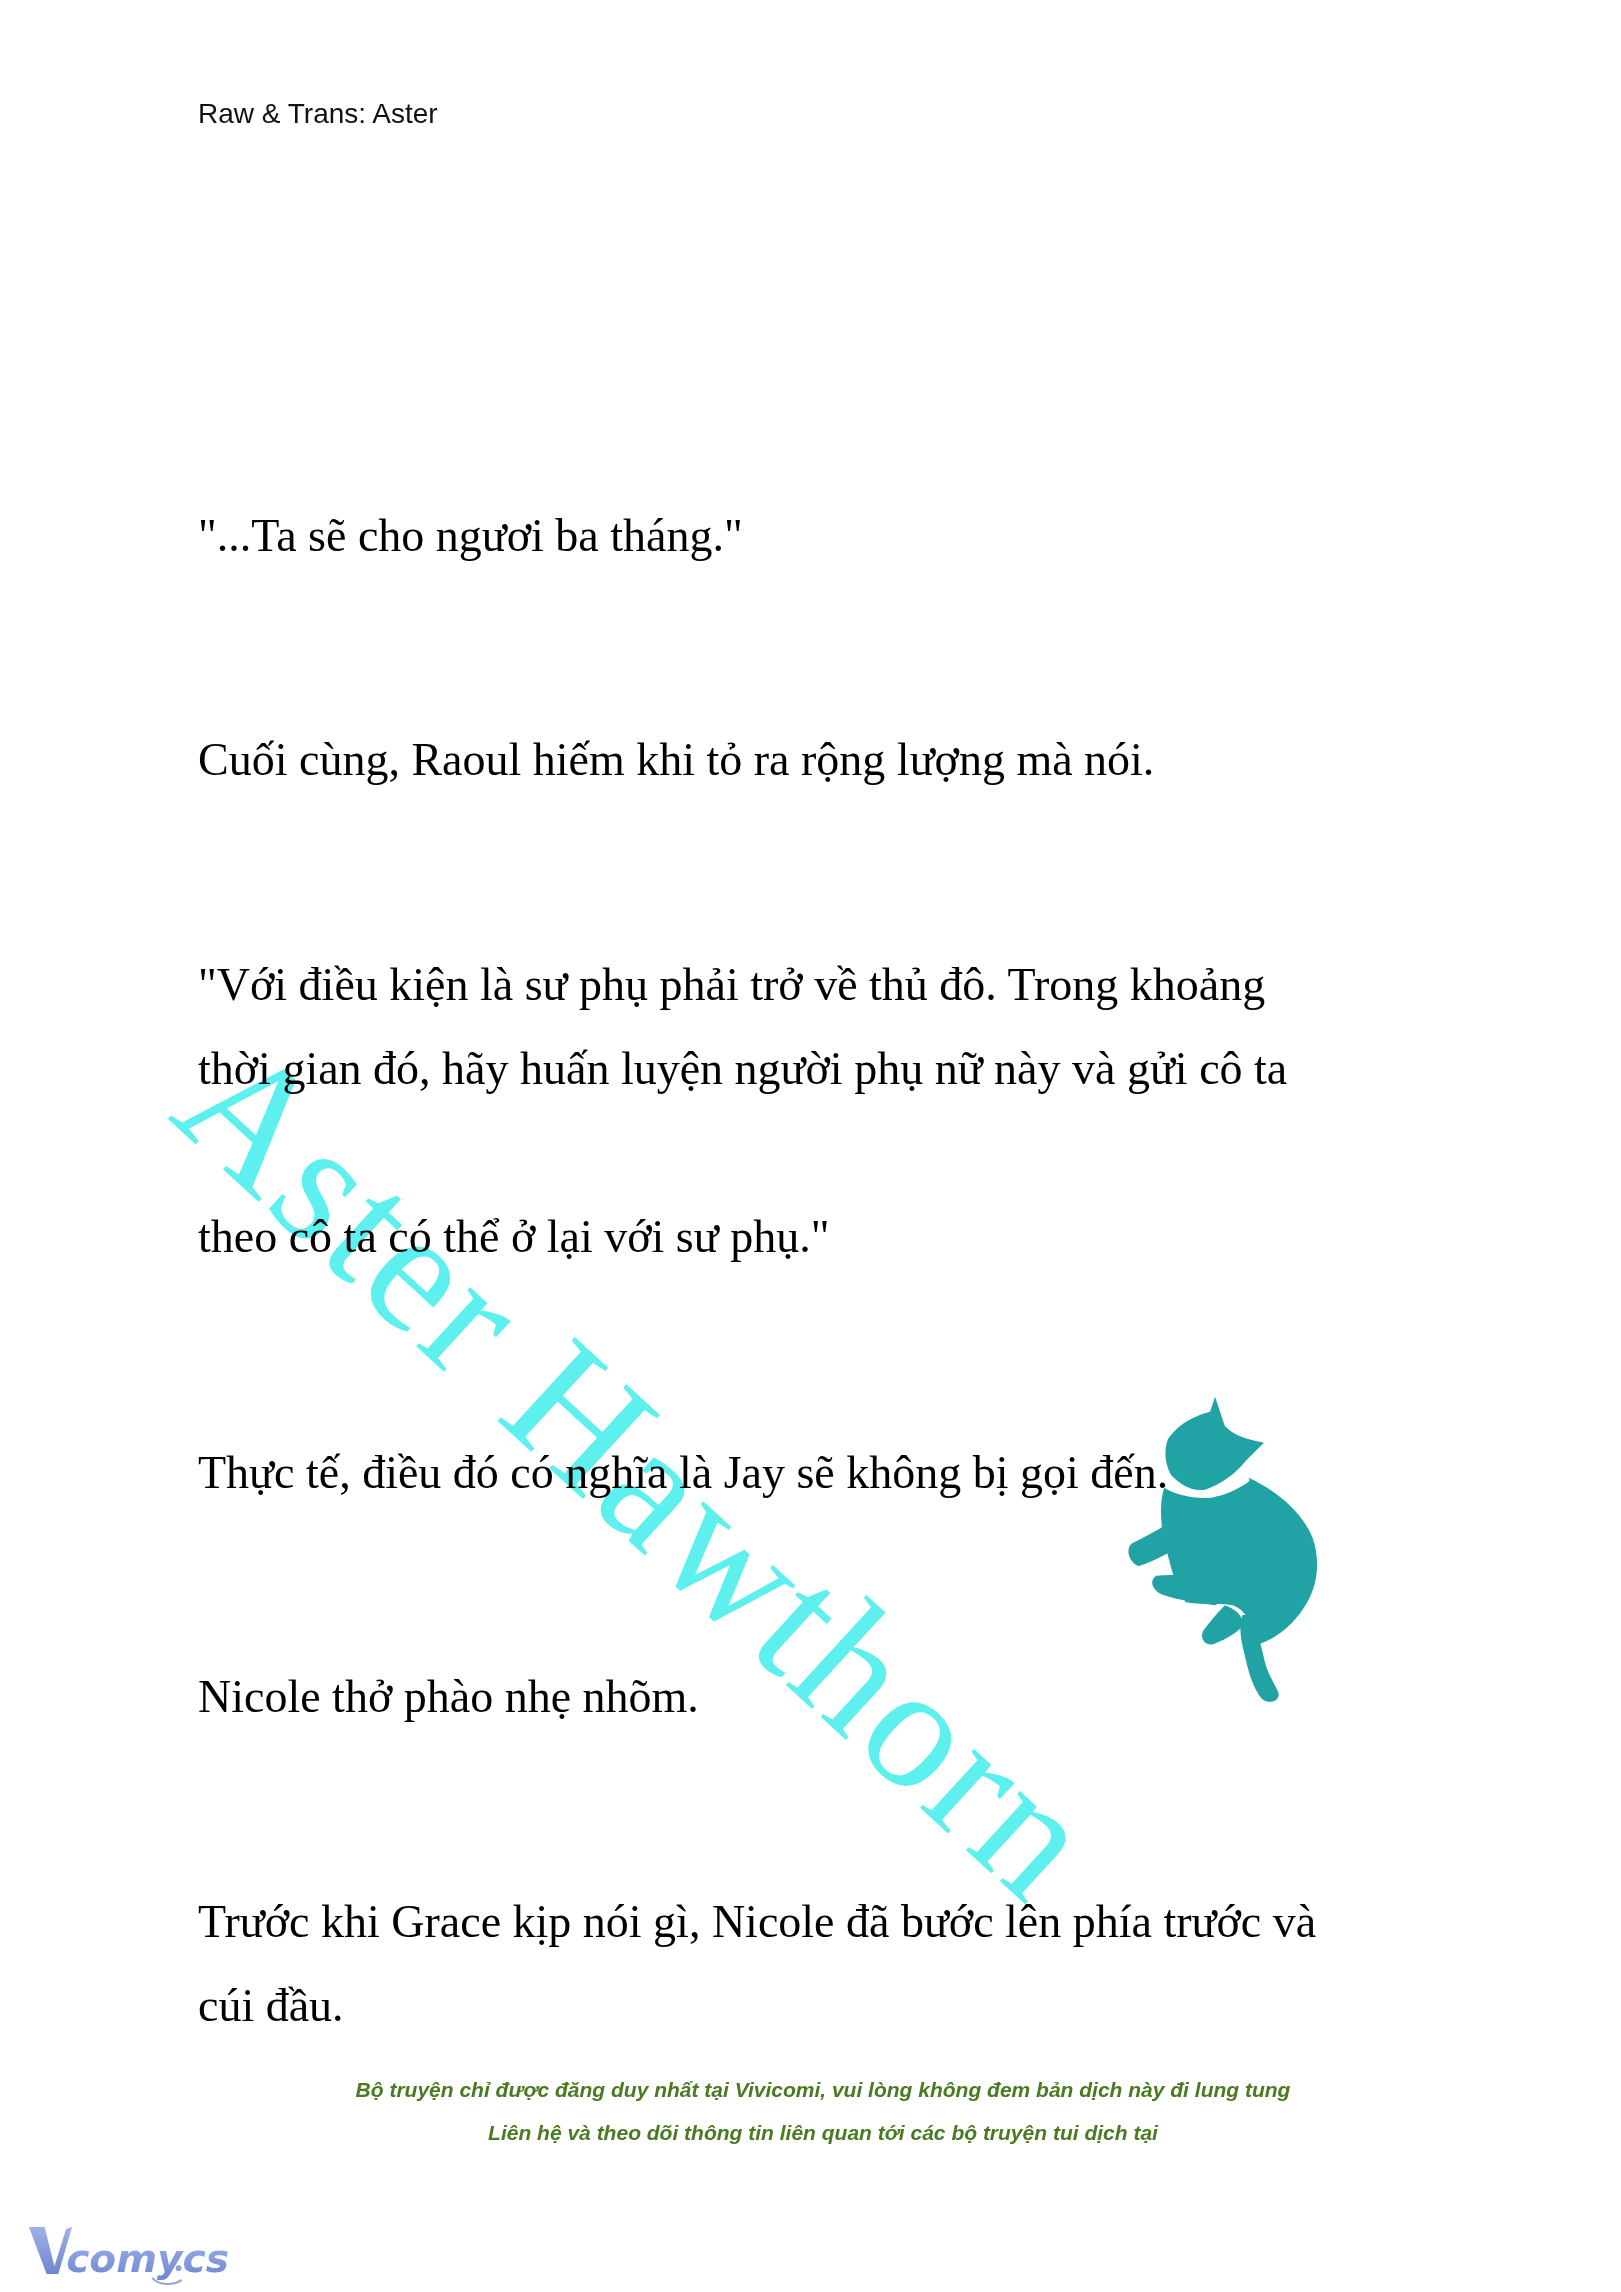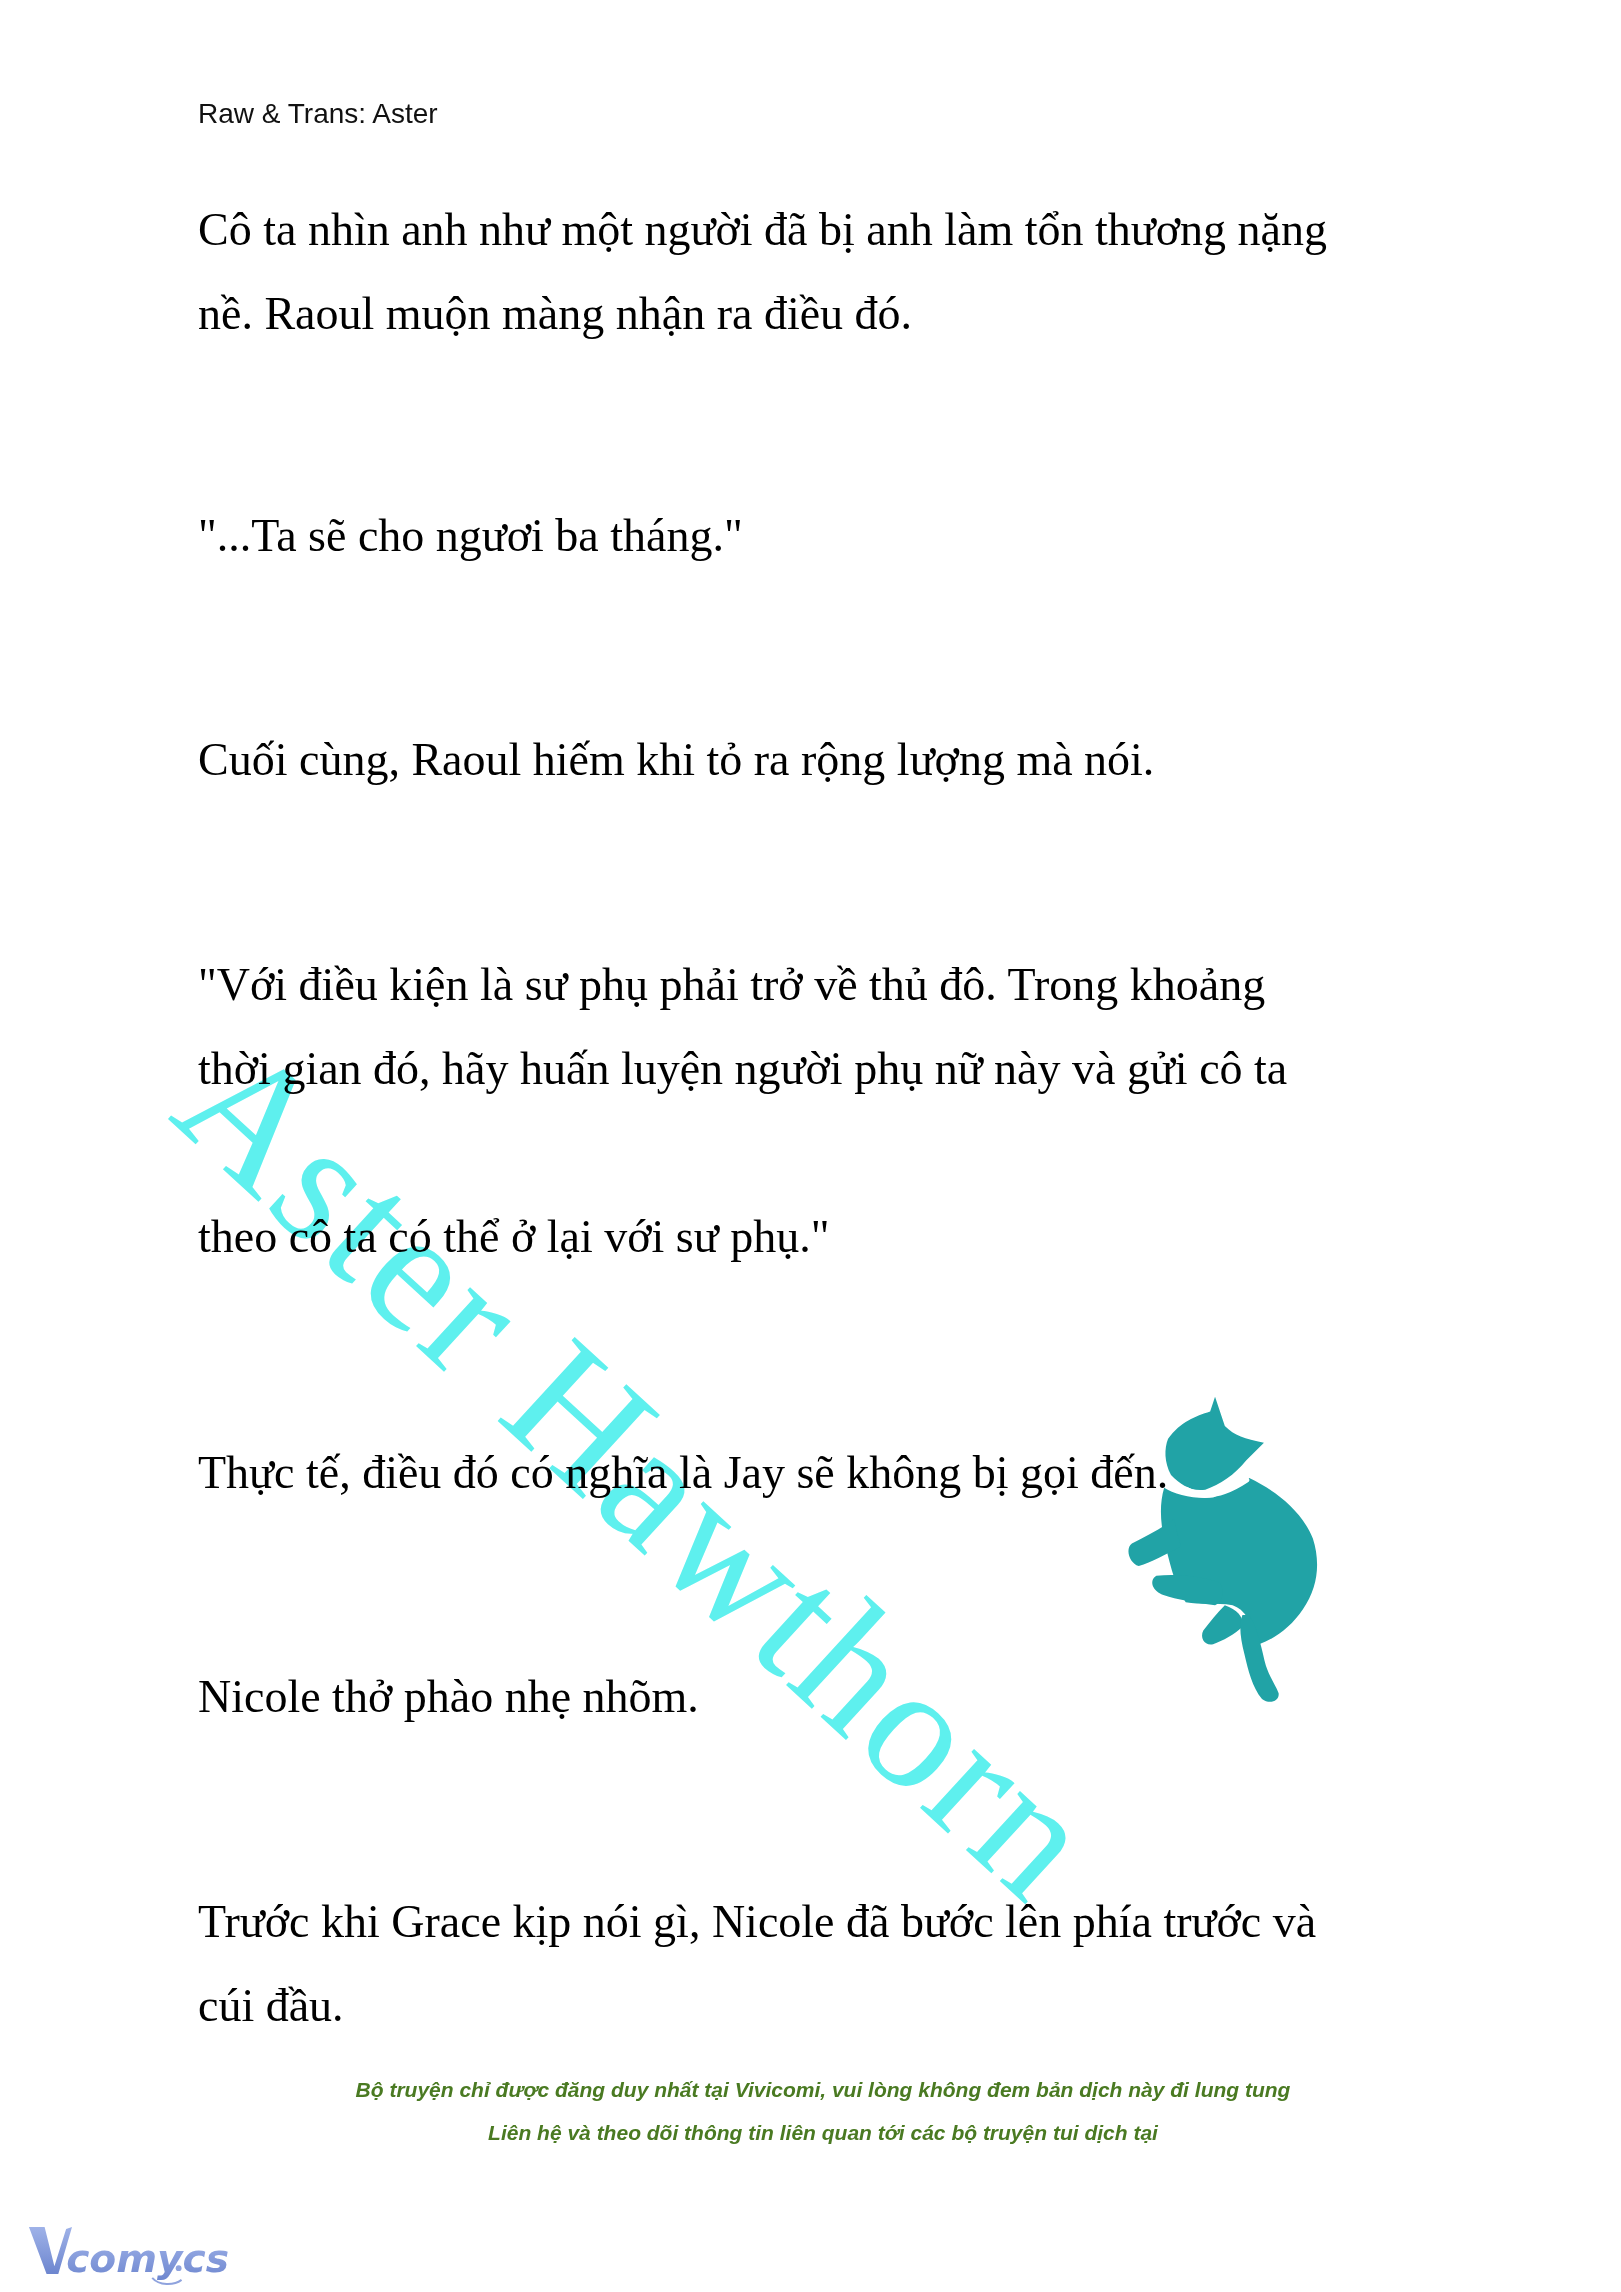--- a/index.html
+++ b/index.html
@@ -87,22 +87,21 @@
     }
   </style>
 </head>
 <body>
 
 <div class="page">
 
   <div class="header-credit">Raw &amp; Trans: Aster</div>
 
   <p class="para" style="top:188px;">
-    <span>Cô ta nhìn anh như một người đã bị anh làm tổn thương nặng</span><br>
-    <span>nề. Raoul muộn màng nhận ra điều đó.</span>
+    <br>
   </p>
 
   <p class="para" style="top:494px;">
     <span>"...Ta sẽ cho ngươi ba tháng."</span>
   </p>
 
   <p class="para" style="top:718px;">
     <span>Cuối cùng, Raoul hiếm khi tỏ ra rộng lượng mà nói.</span>
   </p>
 

